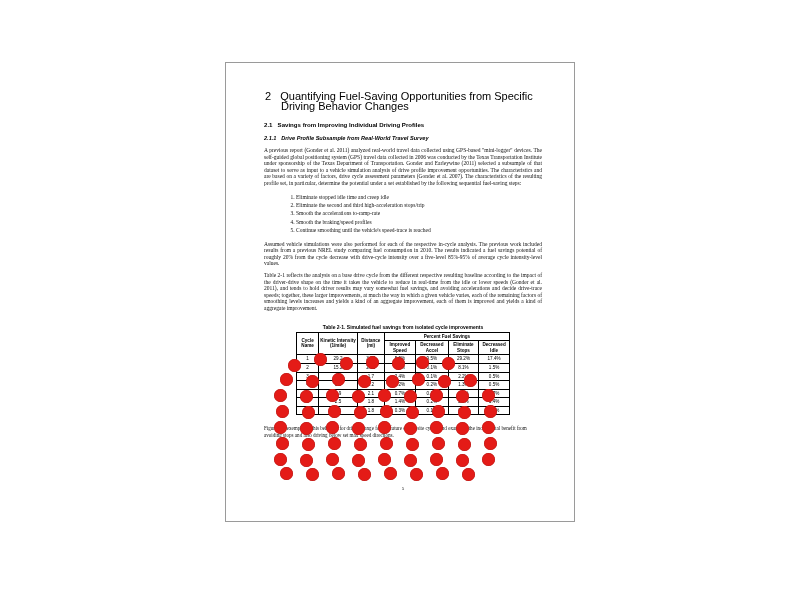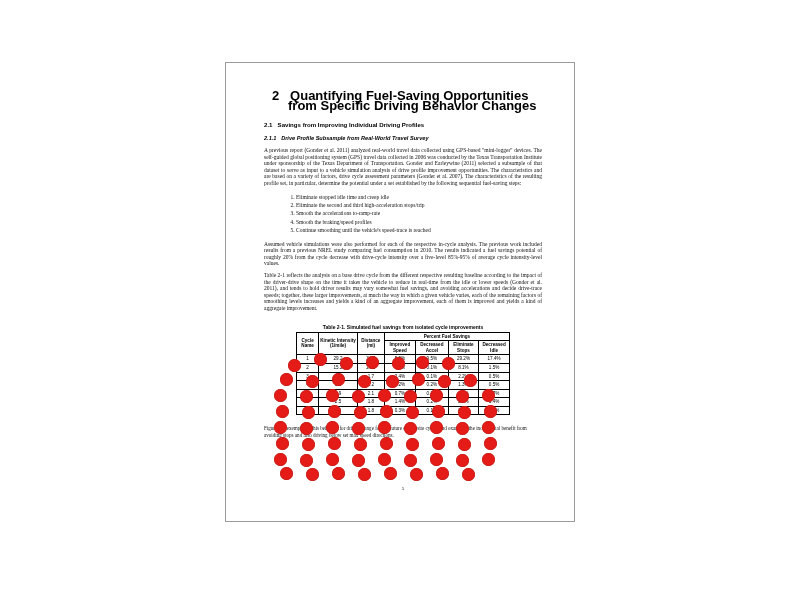--- a/index.html
+++ b/index.html
@@ -23,25 +23,25 @@
   }
   #page-inner {
     position: absolute;
     left: 38px;
     top: 28px;
     width: 278px;
     height: 406px;
   }
   .h2 {
     font-family: "Liberation Sans", sans-serif;
-    font-weight: bold;
-    font-size: 13px;
+    font-weight: normal;
+    font-size: 11px;
     color: #000;
     line-height: 10px;
-    margin: 0 0 0 8px;
+    margin: 0 0 0 1px;
     padding-left: 16px;
     text-indent: -16px;
   }
   .h3 {
     font-family: "Liberation Sans", sans-serif;
     font-weight: bold;
     font-size: 6.1px;
     color: #000;
     margin: 10px 0 0 0;
     padding-left: 16px;

